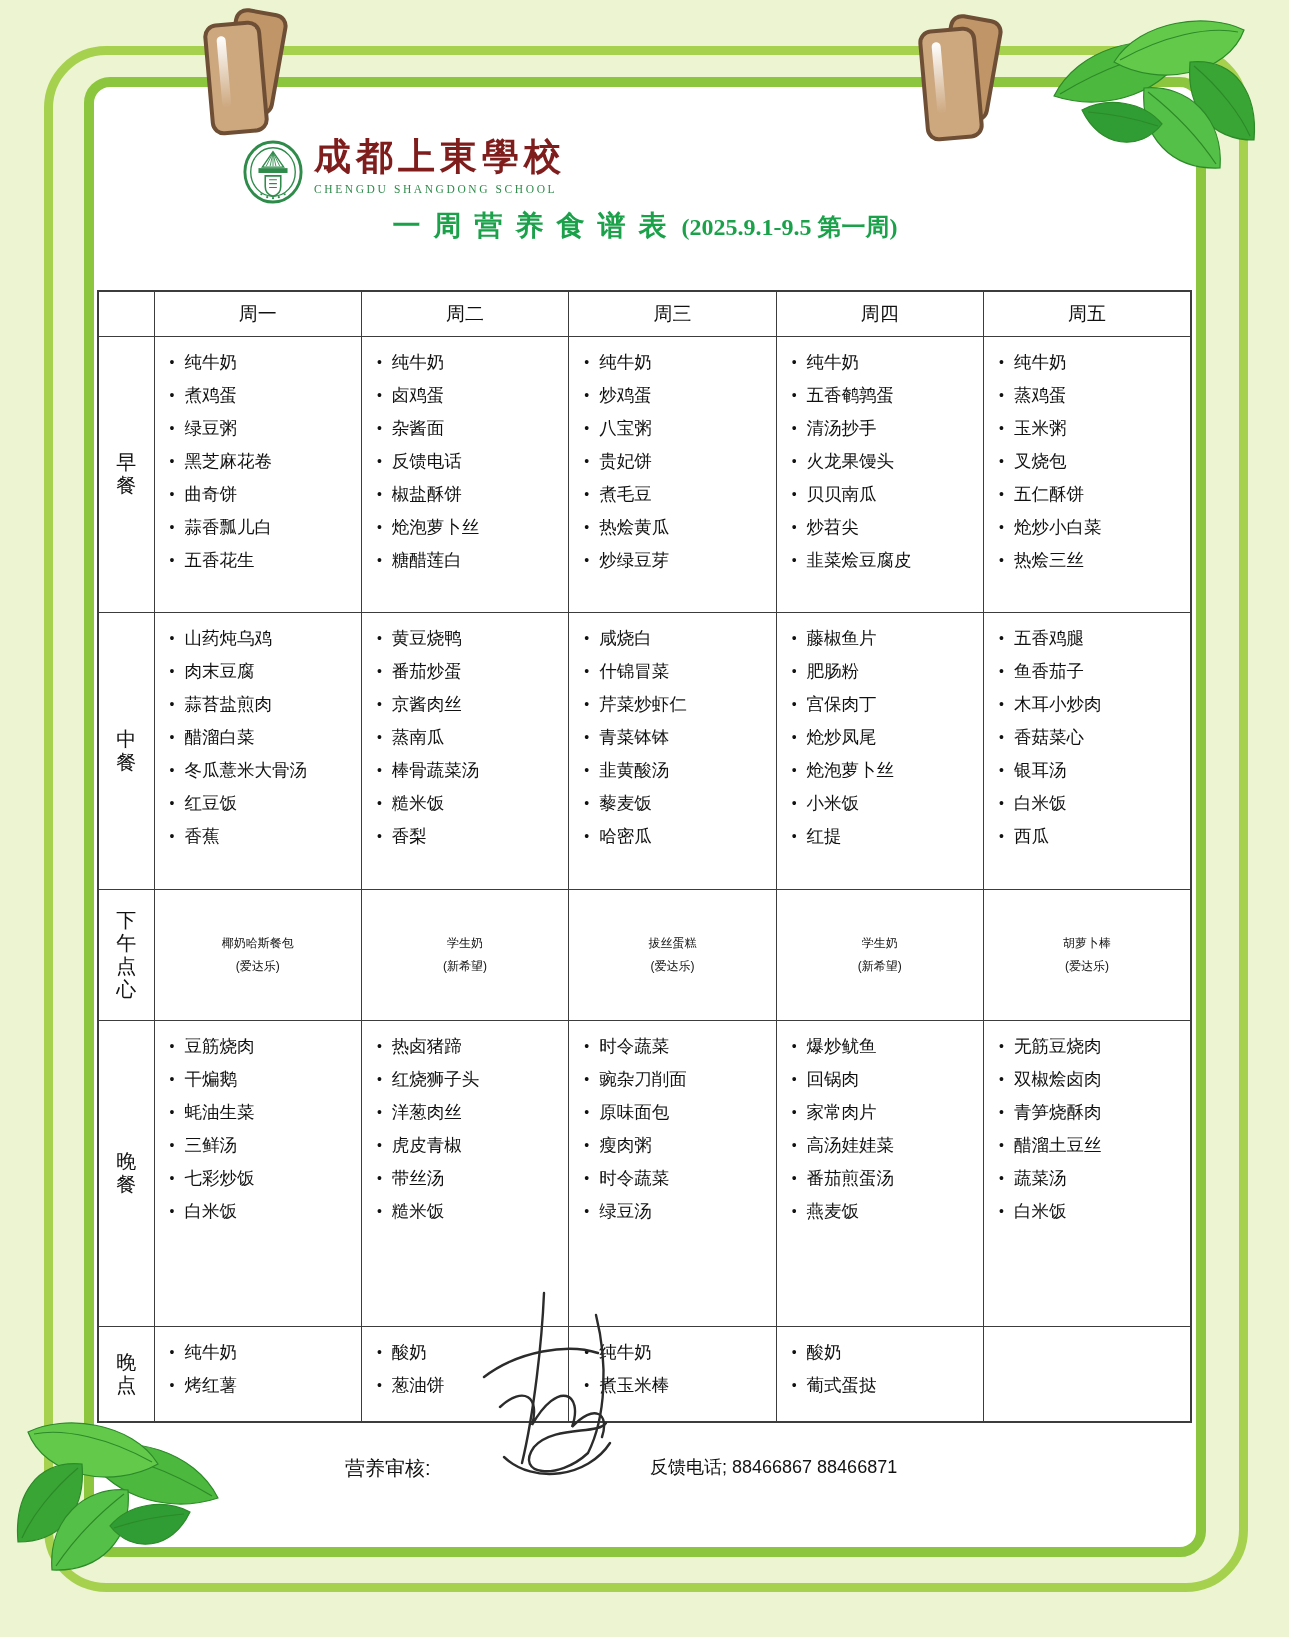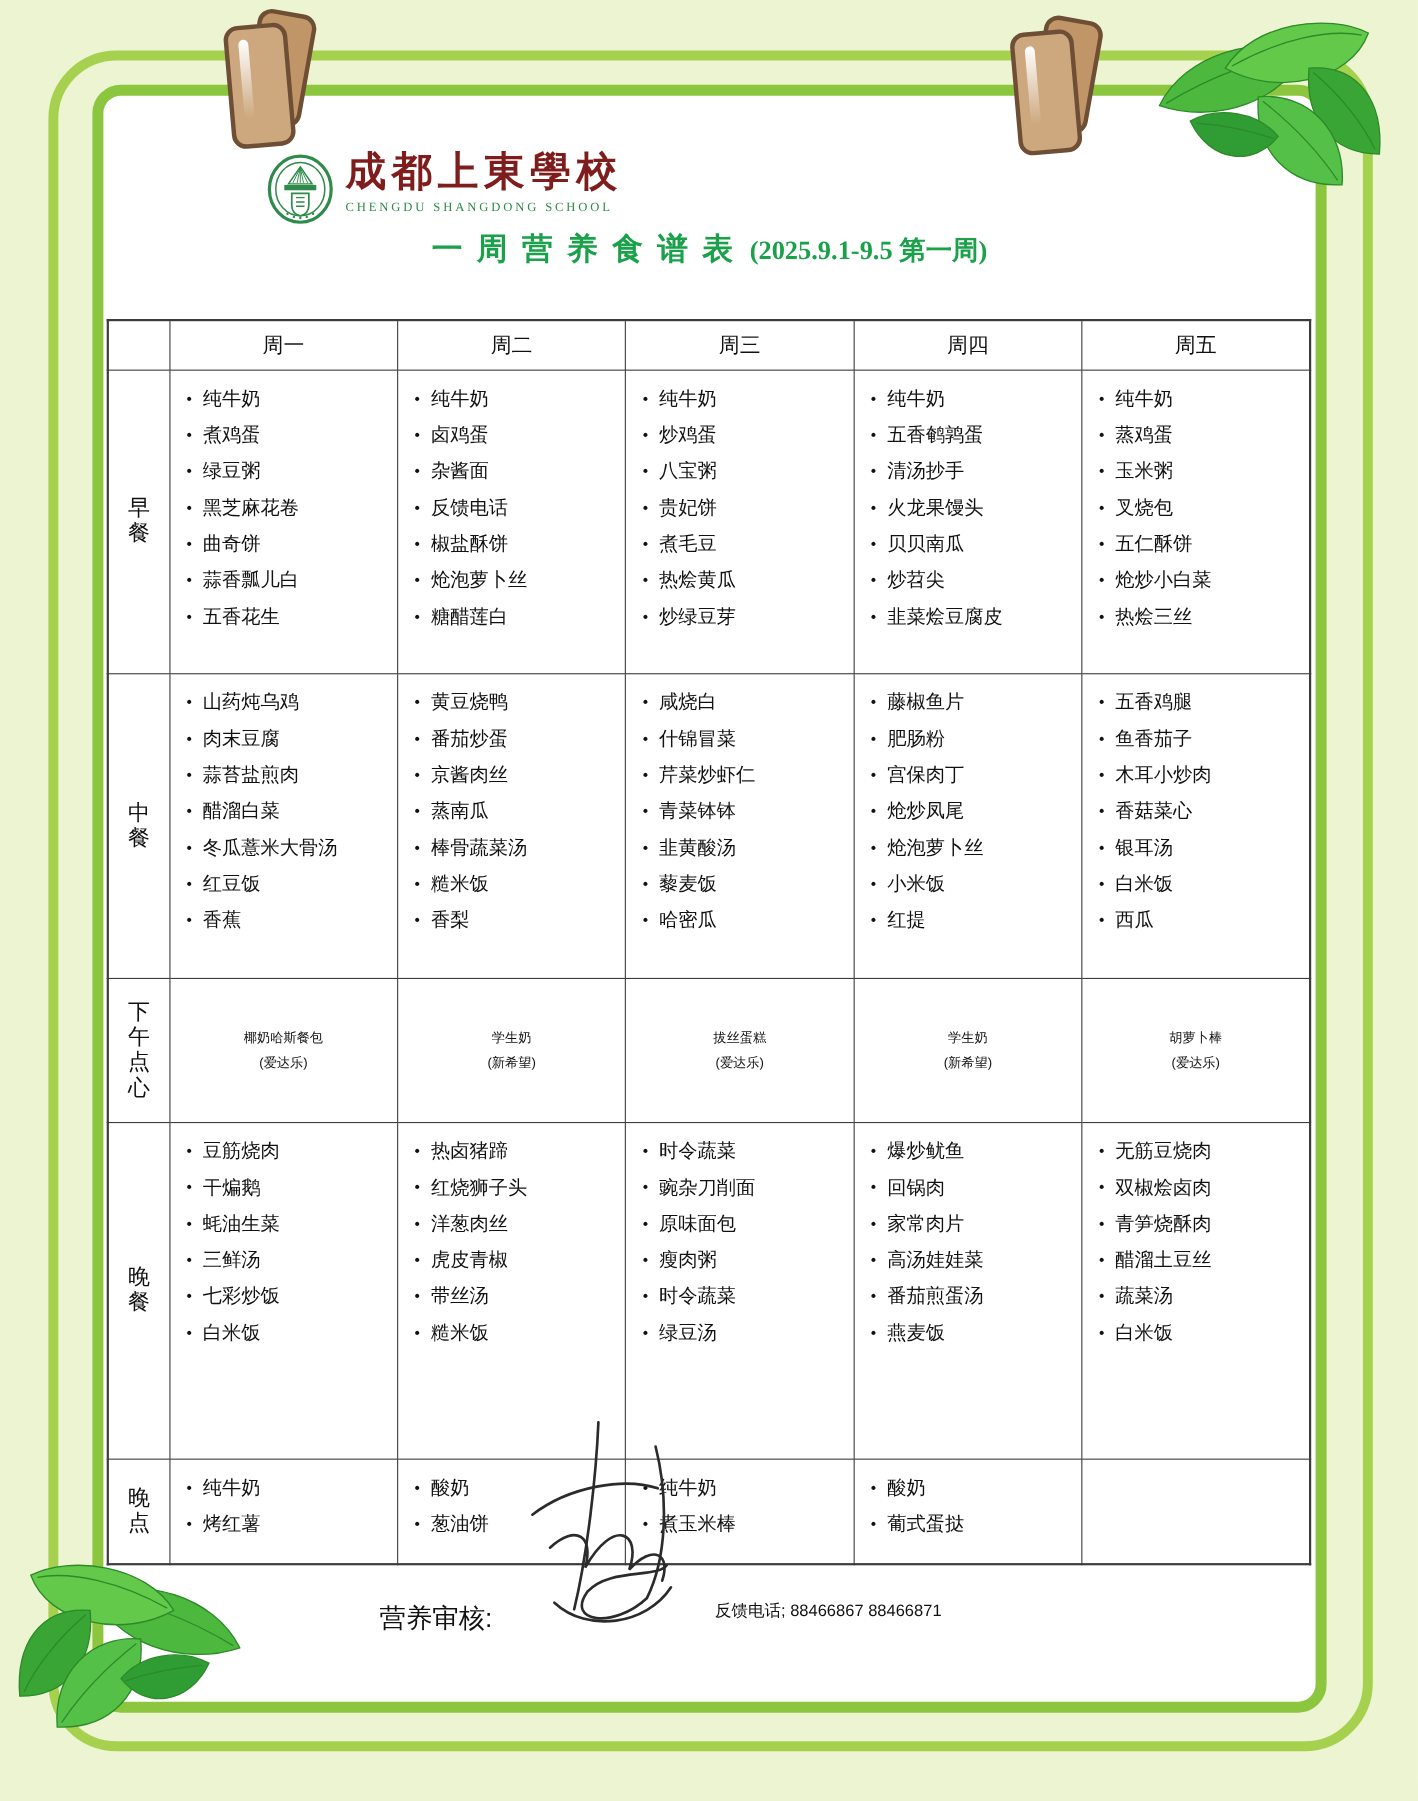--- a/index.html
+++ b/index.html
@@ -79,22 +79,22 @@
     display:flex;flex-direction:column;justify-content:space-evenly;align-items:center;
     height:100%;font-size:20px;line-height:1.15;
   }
   td.cell{vertical-align:top;}
   .cell-list{padding:9px 4px 4px 15px;}
   .menu-item{display:flex;align-items:flex-start;column-gap:10px;font-size:17.5px;line-height:33px;}
   .bullet{font-size:14px;line-height:33px;}
   td.cell-mid{vertical-align:middle;text-align:center;}
   .cell-center{font-size:12px;line-height:1.85;text-align:center;}
   
-  .footer-label{position:absolute;left:251px;top:1368px;font-size:24px;color:#111;}
-  .footer-phone{position:absolute;left:556px;top:1368px;font-size:15px;color:#111;}
+  .footer-label{position:absolute;left:251px;top:1368px;font-size:20px;color:#111;}
+  .footer-phone{position:absolute;left:556px;top:1368px;font-size:18px;color:#111;}
   .signature{position:absolute;left:352px;top:1198px;width:210px;height:210px;z-index:4;}
 </style>
 </head>
 <body>
 
 <div class="frame-outer"></div>
 
 <div class="card">
 
   <div class="logo-row">

